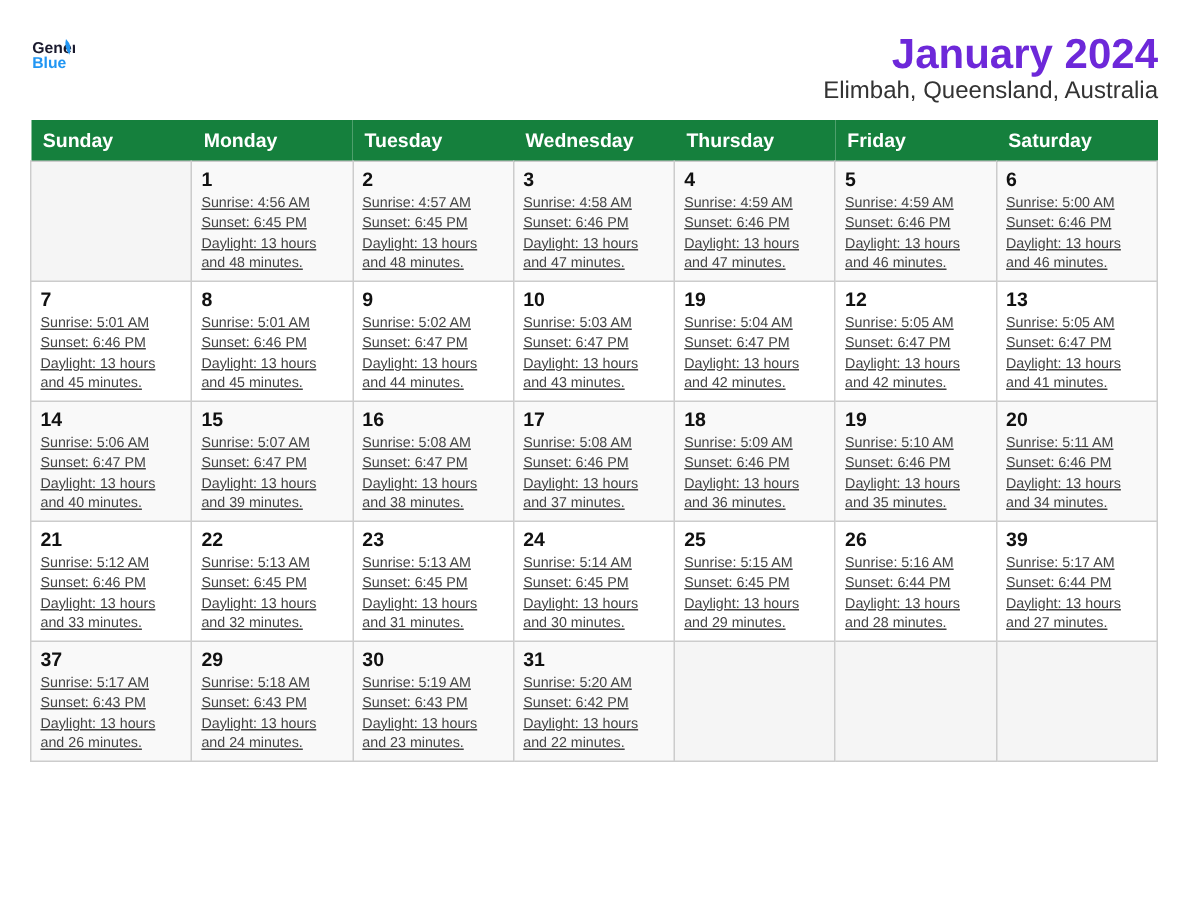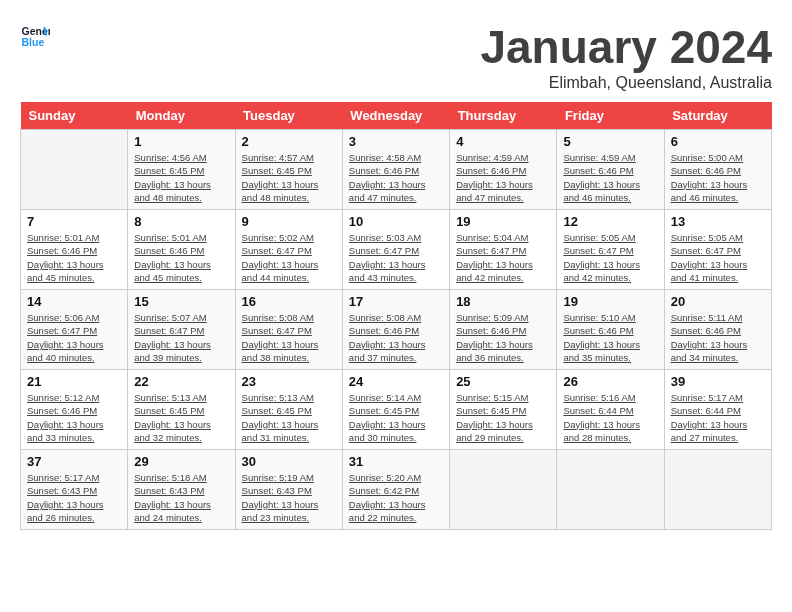--- a/index.html
+++ b/index.html
@@ -22,36 +22,36 @@
       gap: 4px;
     }
     .logo-icon {
       width: 30px;
       height: 30px;
     }
     .title-block {
       text-align: right;
     }
     .month-title {
-      font-size: 46px;
+      font-size: 28px;
       font-weight: bold;
-      color: #404040;
+      color: #6d28d9;
     }
     .subtitle {
       font-size: 16px;
       color: #333;
       margin-left: 28px;
     }
     table {
       width: 100%;
       border-collapse: collapse;
       table-layout: fixed;
     }
     thead tr th {
-      background-color: #ef4444;
+      background-color: #15803d;
       color: #fff;
       text-align: left;
       padding: 6px 8px;
       font-size: 13px;
       font-weight: bold;
     }
     tbody tr td {
       vertical-align: top;
       border: 1px solid #ccc;
       padding: 4px 6px;

